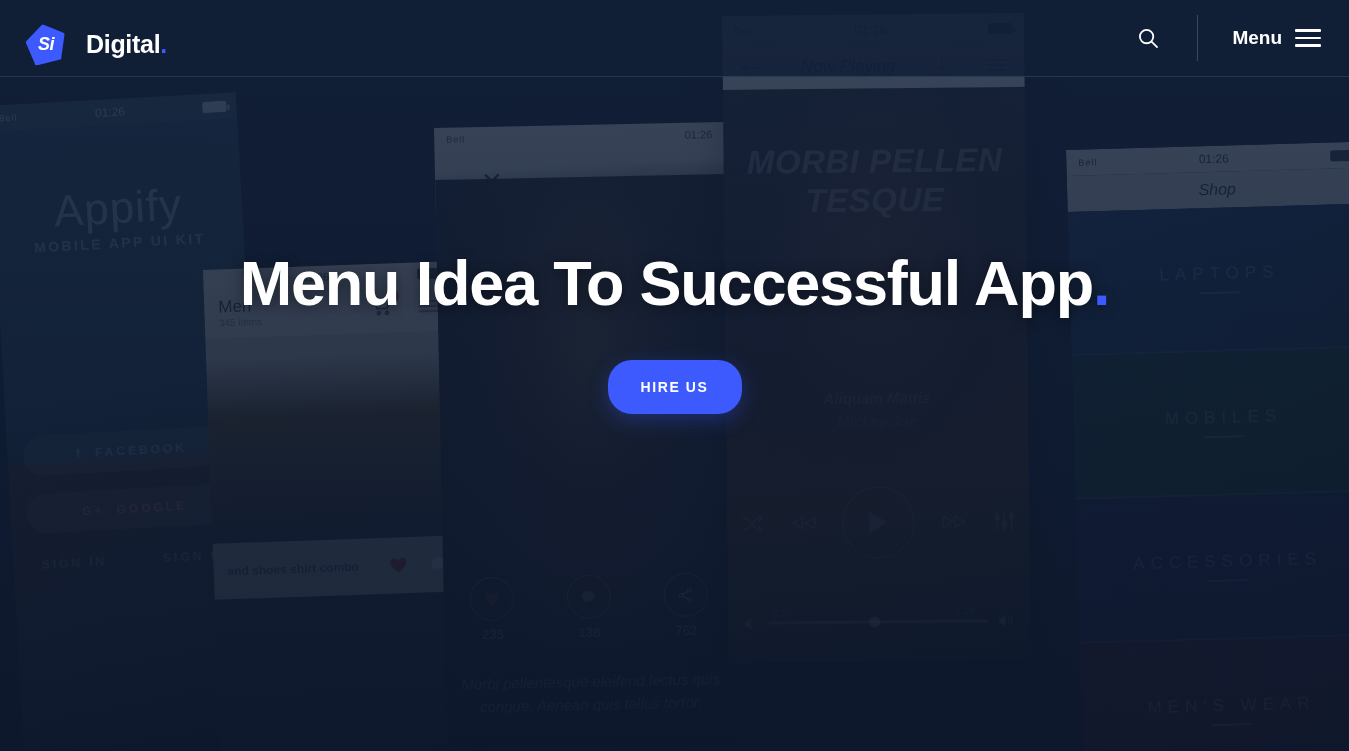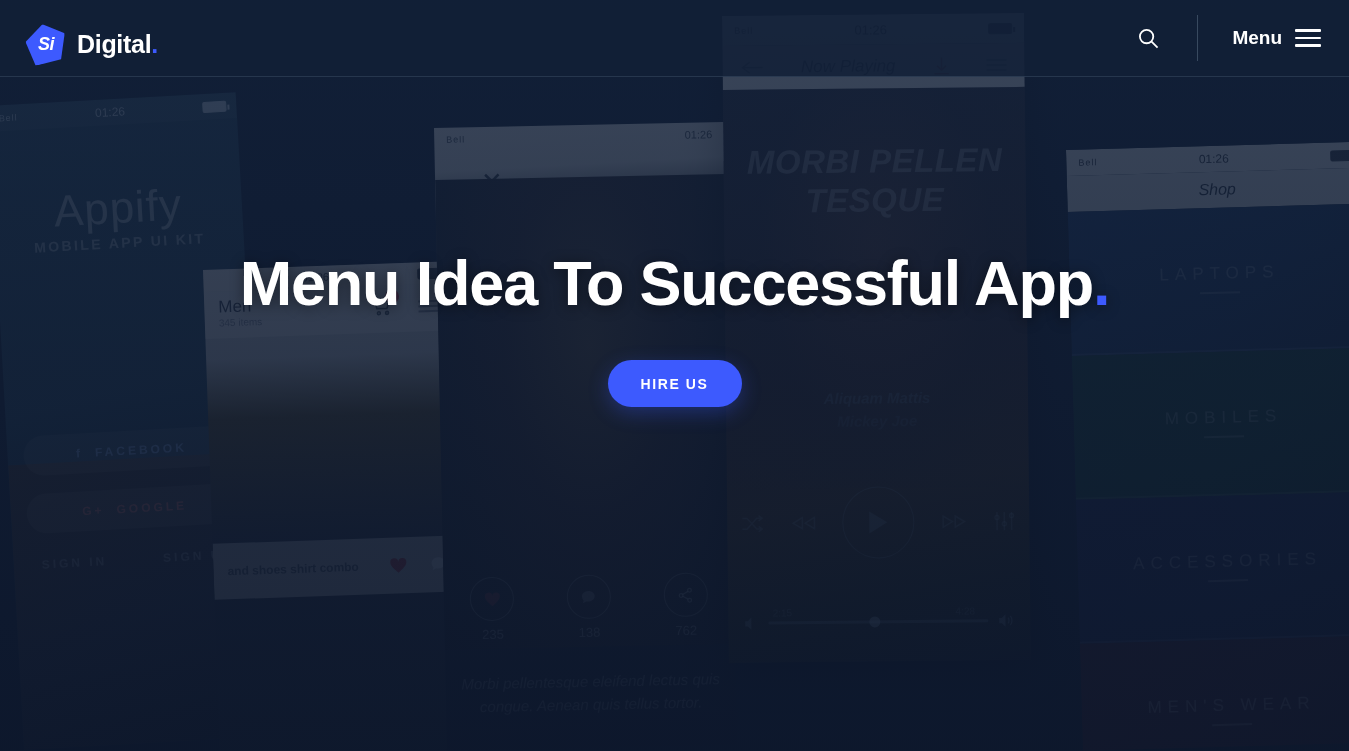--- a/index.html
+++ b/index.html
@@ -240,21 +240,21 @@
 
   
   .header {
     position: absolute; top: 0; left: 0; right: 0; height: 77px;
     display: flex; align-items: center; justify-content: space-between;
     padding: 0 28px 0 26px;
     background: rgba(17,31,55,0.86);
     border-bottom: 1px solid rgba(170,195,220,0.14);
     z-index: 10;
   }
-  .brand { display: flex; align-items: center; gap: 11px; margin-top: 12px; }
+  .brand { display: flex; align-items: center; gap: 20px; margin-top: 12px; }
   .brand-mark {
     width: 40px; height: 40px; position: relative;
     display: flex; align-items: center; justify-content: center;
   }
   .brand-mark .poly {
     position: absolute; inset: 0;
     background: #3d5afe;
     clip-path: polygon(48% 0%, 100% 30%, 82% 93%, 17% 100%, 0% 38%);
     transform: rotate(-8deg);
   }
@@ -293,21 +293,21 @@
     text-shadow: 0 2px 14px rgba(0,0,0,0.45);
   }
   .hero-title .accent { color: #3d5afe; }
   .hero-sub {
     margin-top: 22px; color: rgba(226,234,243,0.80);
     font-size: 25px; font-weight: 400; text-align:center;
     text-shadow: 0 1px 10px rgba(0,0,0,0.4);
   }
   .hero-cta {
     margin-top: 44px; display:inline-flex; align-items:center; justify-content:center;
-    height: 47px; padding: 0 33px; border-radius: 24px;
+    height: 54px; padding: 0 33px; border-radius: 24px;
     background: #3d5afe; color:#fff; font-size: 14px; font-weight: 700;
     letter-spacing: 1.6px; border: none; cursor: pointer;
     box-shadow: 0 6px 20px rgba(61,90,254,0.30);
   }
 </style>
 </head>
 <body>
 
 <div class="stage">
 

